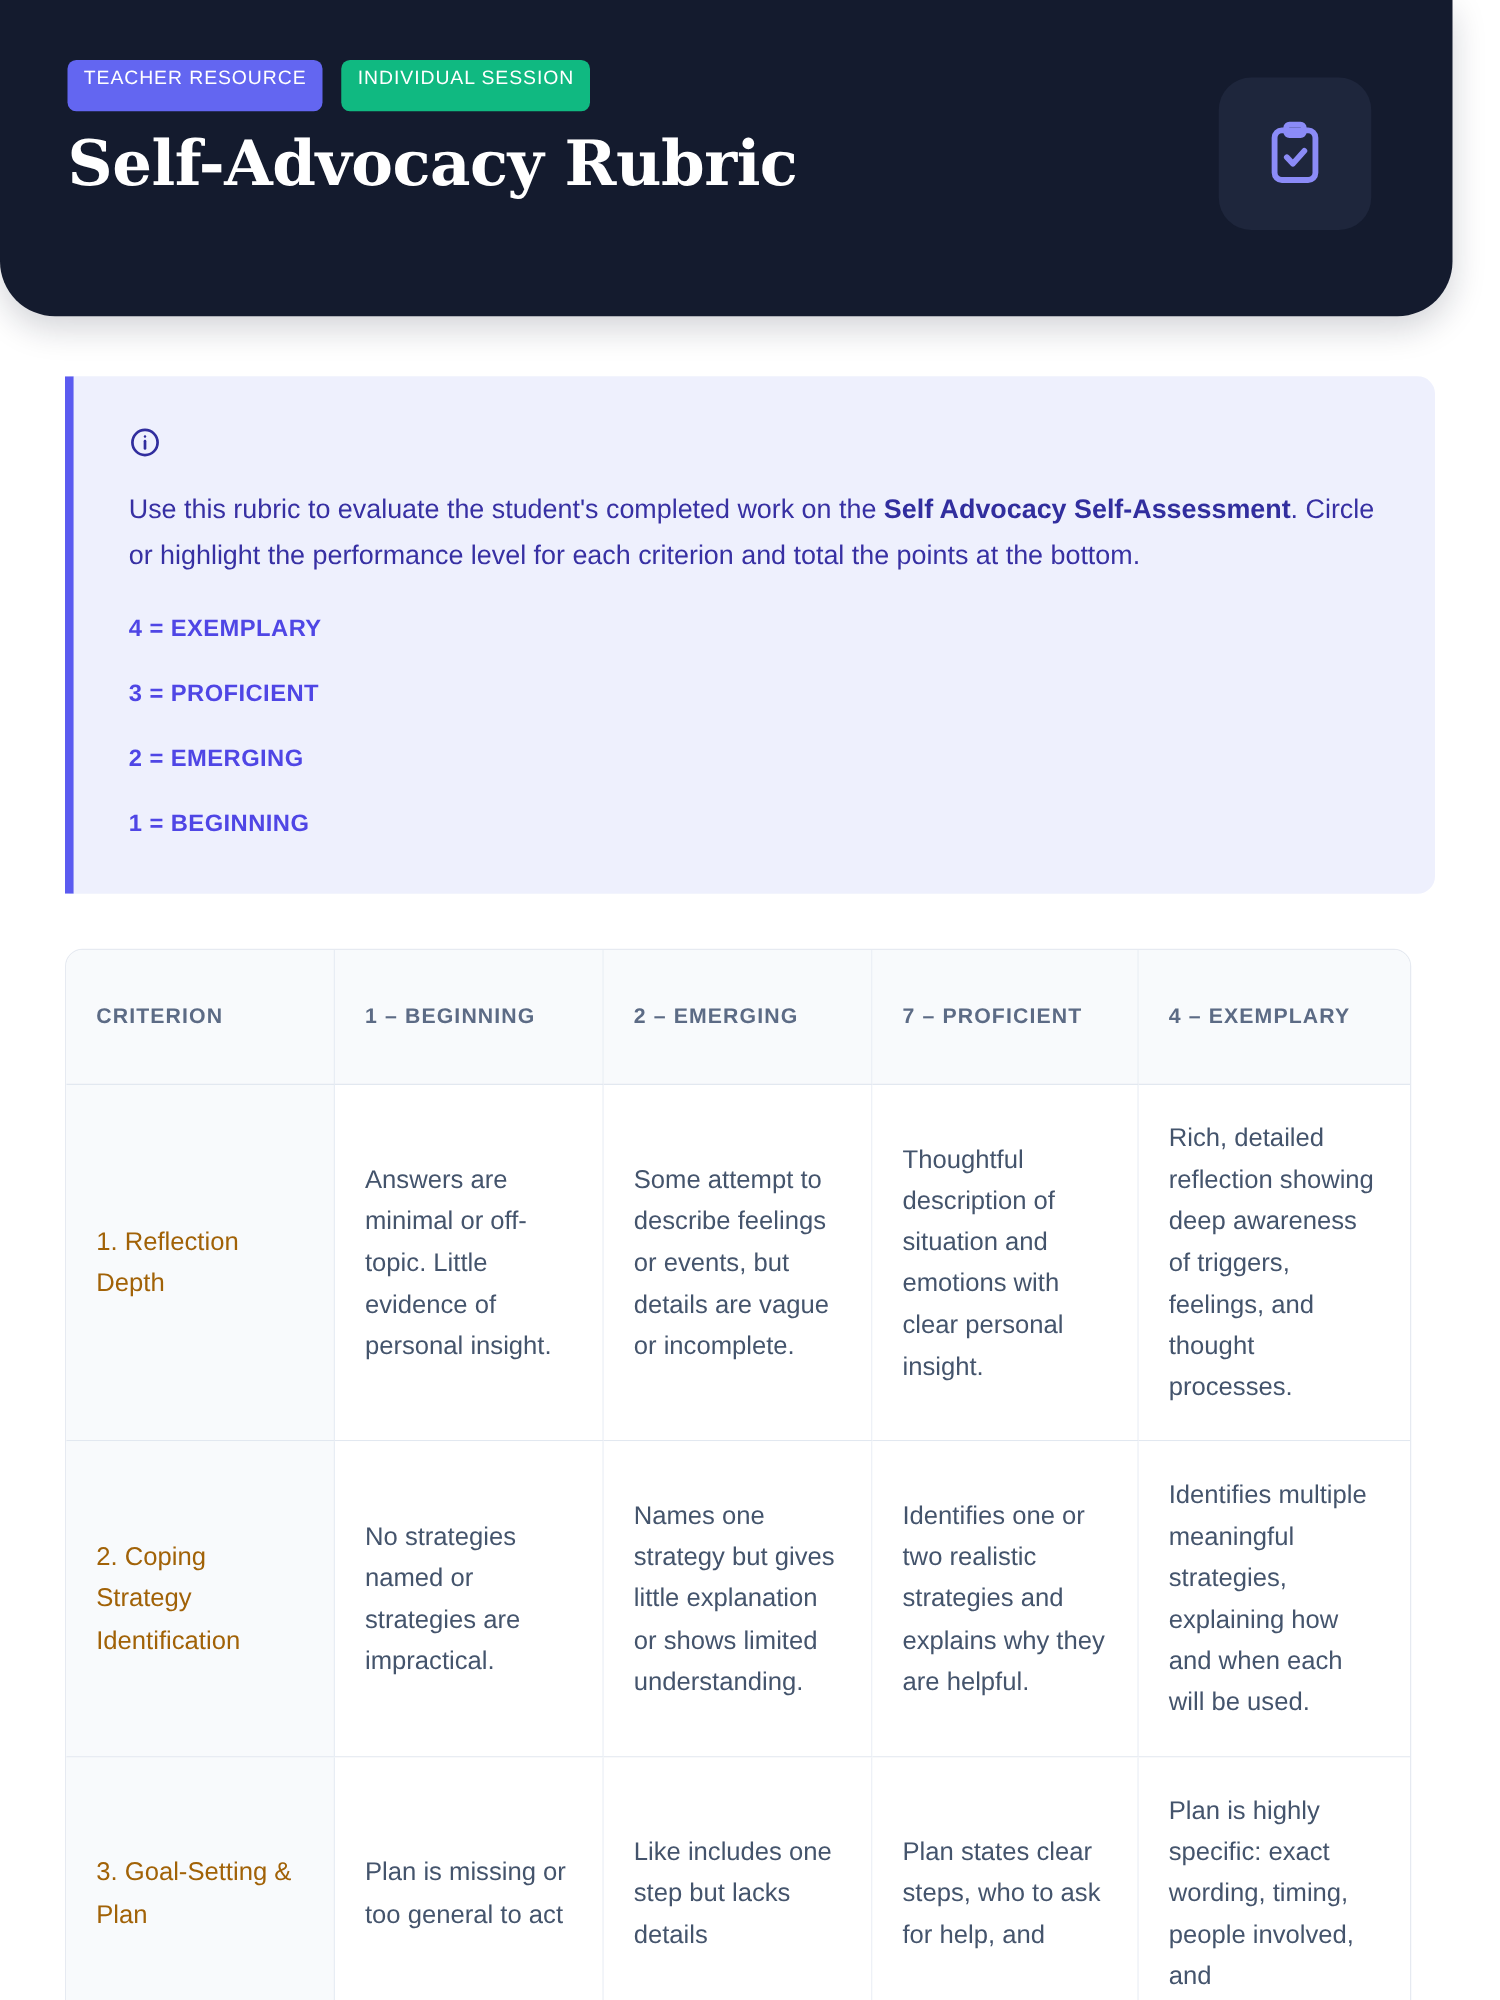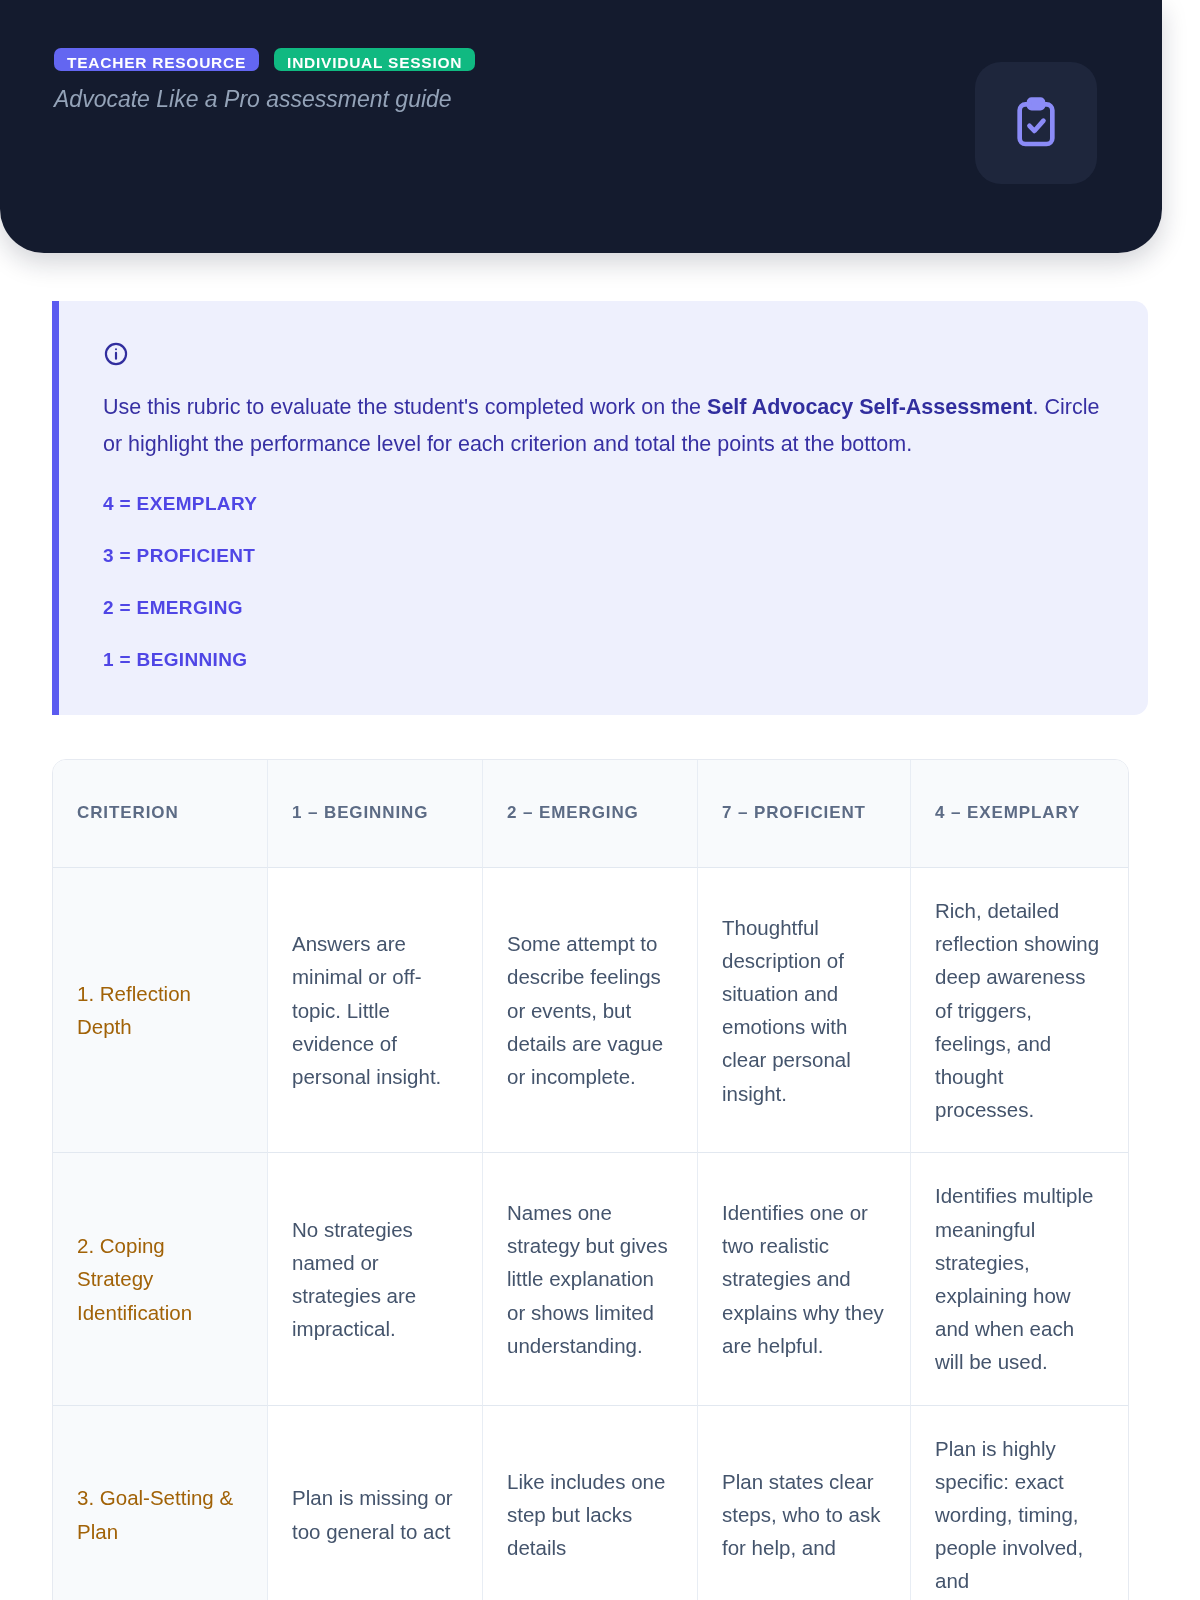--- a/index.html
+++ b/index.html
@@ -37,24 +37,24 @@
 
   .badge-row {
     display: flex;
     gap: 15px;
     align-items: center;
     margin-bottom: 14px;
   }
 
   .badge {
     display: inline-block;
-    padding: 7px 13px 0 13px;
+    padding: 7px 13px 18px 13px;
     border-radius: 7px;
     font-size: 15.5px;
-    font-weight: bold;
+    font-weight: normal;
     letter-spacing: 0.75px;
     color: #ffffff;
     line-height: 1;
     white-space: nowrap;
   }
   .badge-teacher { background: #6366f1; }
   .badge-session { background: #10b981; }
 
   .header-title {
     font-family: "DejaVu Serif", "Liberation Serif", serif;
@@ -196,22 +196,22 @@
 
 <div class="page">
 
   <div class="header-card">
 
     <div class="badge-row">
       <span class="badge badge-teacher">TEACHER RESOURCE</span>
       <span class="badge badge-session">INDIVIDUAL SESSION</span>
     </div>
 
-
-    <div class="header-subtitle">Advocate Like a Pro assessment guide</div>
+    <h1 class="header-title">Self-Advocacy Rubric</h1>
+
 
     <div class="header-icon-badge">
       <svg width="56" height="56" viewBox="0 0 24 24" fill="none" stroke="#8b8bf7" stroke-width="2" stroke-linecap="round" stroke-linejoin="round">
         <rect x="5" y="4" width="14" height="17" rx="2.5"></rect>
         <rect x="9" y="2" width="6" height="3.6" rx="1.1"></rect>
         <polyline points="9.2,13.2 11.3,15.4 15.2,11"></polyline>
       </svg>
     </div>
   </div>
 

